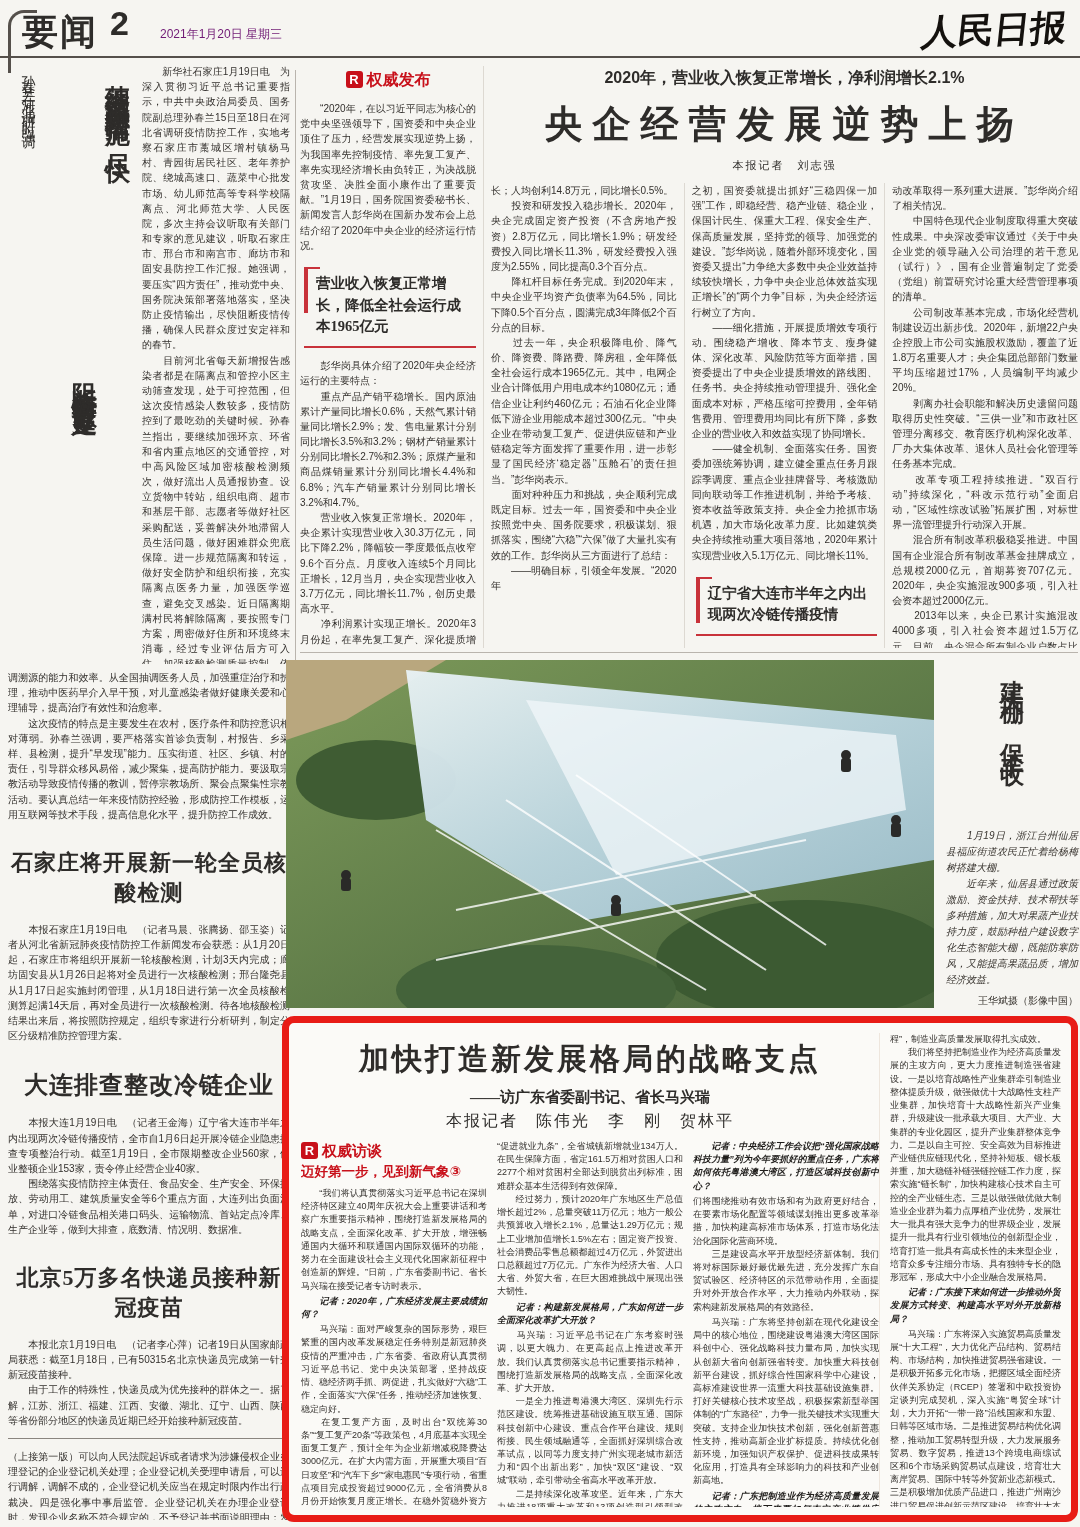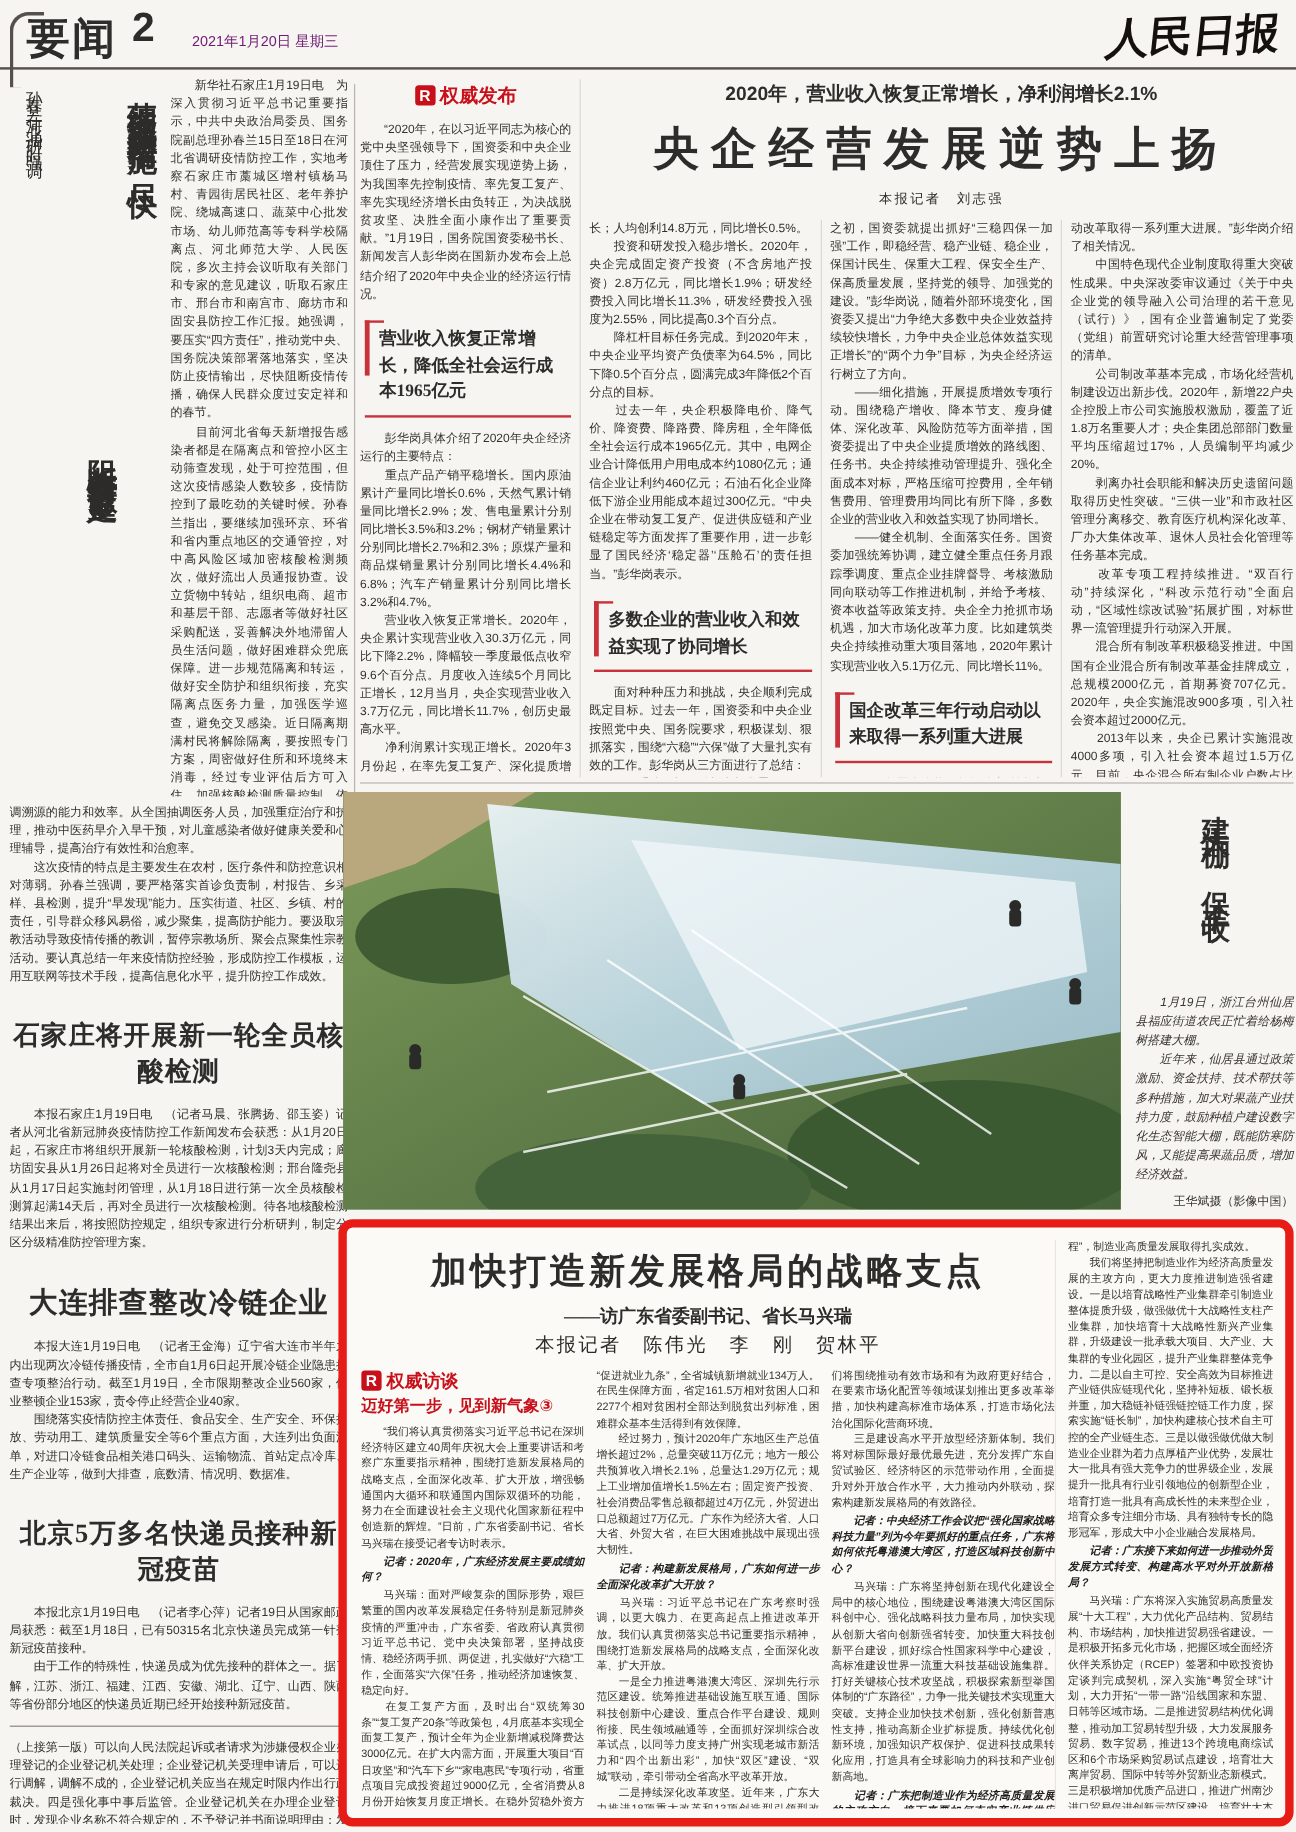--- a/index.html
+++ b/index.html
@@ -128,30 +128,29 @@
   <div class="soe-right">
     <div class="soe-kicker">2020年，营业收入恢复正常增长，净利润增长2.1%</div>
     <div class="soe-headline">央企经营发展逆势上扬</div>
     <div class="soe-byline">本报记者　刘志强</div>
     <div class="soe-cols">
       <div class="soe-col">
         <div class="body-text">长；人均创利14.8万元，同比增长0.5%。
 　　投资和研发投入稳步增长。2020年，央企完成固定资产投资（不含房地产投资）2.8万亿元，同比增长1.9%；研发经费投入同比增长11.3%，研发经费投入强度为2.55%，同比提高0.3个百分点。
 　　降杠杆目标任务完成。到2020年末，中央企业平均资产负债率为64.5%，同比下降0.5个百分点，圆满完成3年降低2个百分点的目标。
 　　过去一年，央企积极降电价、降气价、降资费、降路费、降房租，全年降低全社会运行成本1965亿元。其中，电网企业合计降低用户用电成本约1080亿元；通信企业让利约460亿元；石油石化企业降低下游企业用能成本超过300亿元。“中央企业在带动复工复产、促进供应链和产业链稳定等方面发挥了重要作用，进一步彰显了国民经济‘稳定器’‘压舱石’的责任担当。”彭华岗表示。</div>
-        <div class="sub-box">多数企业的营业收入和效益实现了协同增长</div>
         <div class="body-text">　　面对种种压力和挑战，央企顺利完成既定目标。过去一年，国资委和中央企业按照党中央、国务院要求，积极谋划、狠抓落实，围绕“六稳”“六保”做了大量扎实有效的工作。彭华岗从三方面进行了总结：
 　　——明确目标，引领全年发展。“2020年</div>
       </div>
       <div class="vsep"></div>
       <div class="soe-col">
         <div class="body-text">之初，国资委就提出抓好“三稳四保一加强”工作，即稳经营、稳产业链、稳企业，保国计民生、保重大工程、保安全生产、保高质量发展，坚持党的领导、加强党的建设。”彭华岗说，随着外部环境变化，国资委又提出“力争绝大多数中央企业效益持续较快增长，力争中央企业总体效益实现正增长”的“两个力争”目标，为央企经济运行树立了方向。
 　　——细化措施，开展提质增效专项行动。围绕稳产增收、降本节支、瘦身健体、深化改革、风险防范等方面举措，国资委提出了中央企业提质增效的路线图、任务书。央企持续推动管理提升、强化全面成本对标，严格压缩可控费用，全年销售费用、管理费用均同比有所下降，多数企业的营业收入和效益实现了协同增长。
 　　——健全机制、全面落实任务。国资委加强统筹协调，建立健全重点任务月跟踪季调度、重点企业挂牌督导、考核激励同向联动等工作推进机制，并给予考核、资本收益等政策支持。央企全力抢抓市场机遇，加大市场化改革力度。比如建筑类央企持续推动重大项目落地，2020年累计实现营业收入5.1万亿元、同比增长11%。</div>
-        <div class="sub-box">国企改革三年行动启动以来取得一系列重大进展</div>
+        <div class="sub-box">辽宁省大连市半年之内出现两次冷链传播疫情</div>
         <div class="body-text">　　“2020年国企改革三年行动启动以后，国务院国企改革领导小组立即动员部署，推</div>
       </div>
       <div class="vsep"></div>
       <div class="soe-col">
         <div class="body-text">动改革取得一系列重大进展。”彭华岗介绍了相关情况。
 　　中国特色现代企业制度取得重大突破性成果。中央深改委审议通过《关于中央企业党的领导融入公司治理的若干意见（试行）》，国有企业普遍制定了党委（党组）前置研究讨论重大经营管理事项的清单。
 　　公司制改革基本完成，市场化经营机制建设迈出新步伐。2020年，新增22户央企控股上市公司实施股权激励，覆盖了近1.8万名重要人才；央企集团总部部门数量平均压缩超过17%，人员编制平均减少20%。
 　　剥离办社会职能和解决历史遗留问题取得历史性突破。“三供一业”和市政社区管理分离移交、教育医疗机构深化改革、厂办大集体改革、退休人员社会化管理等任务基本完成。
 　　改革专项工程持续推进。“双百行动”持续深化，“科改示范行动”全面启动，“区域性综改试验”拓展扩围，对标世界一流管理提升行动深入开展。
 　　混合所有制改革积极稳妥推进。中国国有企业混合所有制改革基金挂牌成立，总规模2000亿元，首期募资707亿元。2020年，央企实施混改900多项，引入社会资本超过2000亿元。
@@ -229,23 +228,23 @@
       </div>
       <div class="iv-col">
         <p class="iv-p">“促进就业九条”，全省城镇新增就业134万人。在民生保障方面，省定161.5万相对贫困人口和2277个相对贫困村全部达到脱贫出列标准，困难群众基本生活得到有效保障。
 　　经过努力，预计2020年广东地区生产总值增长超过2%，总量突破11万亿元；地方一般公共预算收入增长2.1%，总量达1.29万亿元；规上工业增加值增长1.5%左右；固定资产投资、社会消费品零售总额都超过4万亿元，外贸进出口总额超过7万亿元。广东作为经济大省、人口大省、外贸大省，在巨大困难挑战中展现出强大韧性。</p>
         <p class="iv-p q">　　记者：构建新发展格局，广东如何进一步全面深化改革扩大开放？</p>
         <p class="iv-p">　　马兴瑞：习近平总书记在广东考察时强调，以更大魄力、在更高起点上推进改革开放。我们认真贯彻落实总书记重要指示精神，围绕打造新发展格局的战略支点，全面深化改革、扩大开放。
 　　一是全力推进粤港澳大湾区、深圳先行示范区建设。统筹推进基础设施互联互通、国际科技创新中心建设、重点合作平台建设、规则衔接、民生领域融通等，全面抓好深圳综合改革试点，以同等力度支持广州实现老城市新活力和“四个出新出彩”，加快“双区”建设、“双城”联动，牵引带动全省高水平改革开放。
 　　二是持续深化改革攻坚。近年来，广东大力推进18项重大改革和13项创造型引领型改革，深化“放管服”“数字政府”等重大改革，省级权责清单事项从5567项压减到1069项，企业开办时间平均仅需1个工作日。我</p>
       </div>
       <div class="iv-col" style="padding-right:0;">
+        <p class="iv-p q">　　记者：中央经济工作会议把“强化国家战略科技力量”列为今年要抓好的重点任务，广东将如何依托粤港澳大湾区，打造区域科技创新中心？</p>
         <p class="iv-p">们将围绕推动有效市场和有为政府更好结合，在要素市场化配置等领域谋划推出更多改革举措，加快构建高标准市场体系，打造市场化法治化国际化营商环境。
 　　三是建设高水平开放型经济新体制。我们将对标国际最好最优最先进，充分发挥广东自贸试验区、经济特区的示范带动作用，全面提升对外开放合作水平，大力推动内外联动，探索构建新发展格局的有效路径。</p>
-        <p class="iv-p q">　　记者：中央经济工作会议把“强化国家战略科技力量”列为今年要抓好的重点任务，广东将如何依托粤港澳大湾区，打造区域科技创新中心？</p>
         <p class="iv-p">　　马兴瑞：广东将坚持创新在现代化建设全局中的核心地位，围绕建设粤港澳大湾区国际科创中心、强化战略科技力量布局，加快实现从创新大省向创新强省转变。加快重大科技创新平台建设，抓好综合性国家科学中心建设，高标准建设世界一流重大科技基础设施集群。打好关键核心技术攻坚战，积极探索新型举国体制的“广东路径”，力争一批关键技术实现重大突破。支持企业加快技术创新，强化创新普惠性支持，推动高新企业扩标提质。持续优化创新环境，加强知识产权保护、促进科技成果转化应用，打造具有全球影响力的科技和产业创新高地。</p>
         <p class="iv-p q">　　记者：广东把制造业作为经济高质量发展的主攻方向，接下来要如何夯实产业链供应链？</p>
 
       </div>
     </div>
   </div>
   <div class="iv-right">
     <p class="iv-p">程”，制造业高质量发展取得扎实成效。
 　　我们将坚持把制造业作为经济高质量发展的主攻方向，更大力度推进制造强省建设。一是以培育战略性产业集群牵引制造业整体提质升级，做强做优十大战略性支柱产业集群，加快培育十大战略性新兴产业集群，升级建设一批承载大项目、大产业、大集群的专业化园区，提升产业集群整体竞争力。二是以自主可控、安全高效为目标推进产业链供应链现代化，坚持补短板、锻长板并重，加大稳链补链强链控链工作力度，探索实施“链长制”，加快构建核心技术自主可控的全产业链生态。三是以做强做优做大制造业企业群为着力点厚植产业优势，发展壮大一批具有强大竞争力的世界级企业，发展提升一批具有行业引领地位的创新型企业，培育打造一批具有高成长性的未来型企业，培育众多专注细分市场、具有独特专长的隐形冠军，形成大中小企业融合发展格局。</p>
     <p class="iv-p q">　　记者：广东接下来如何进一步推动外贸发展方式转变、构建高水平对外开放新格局？</p>

